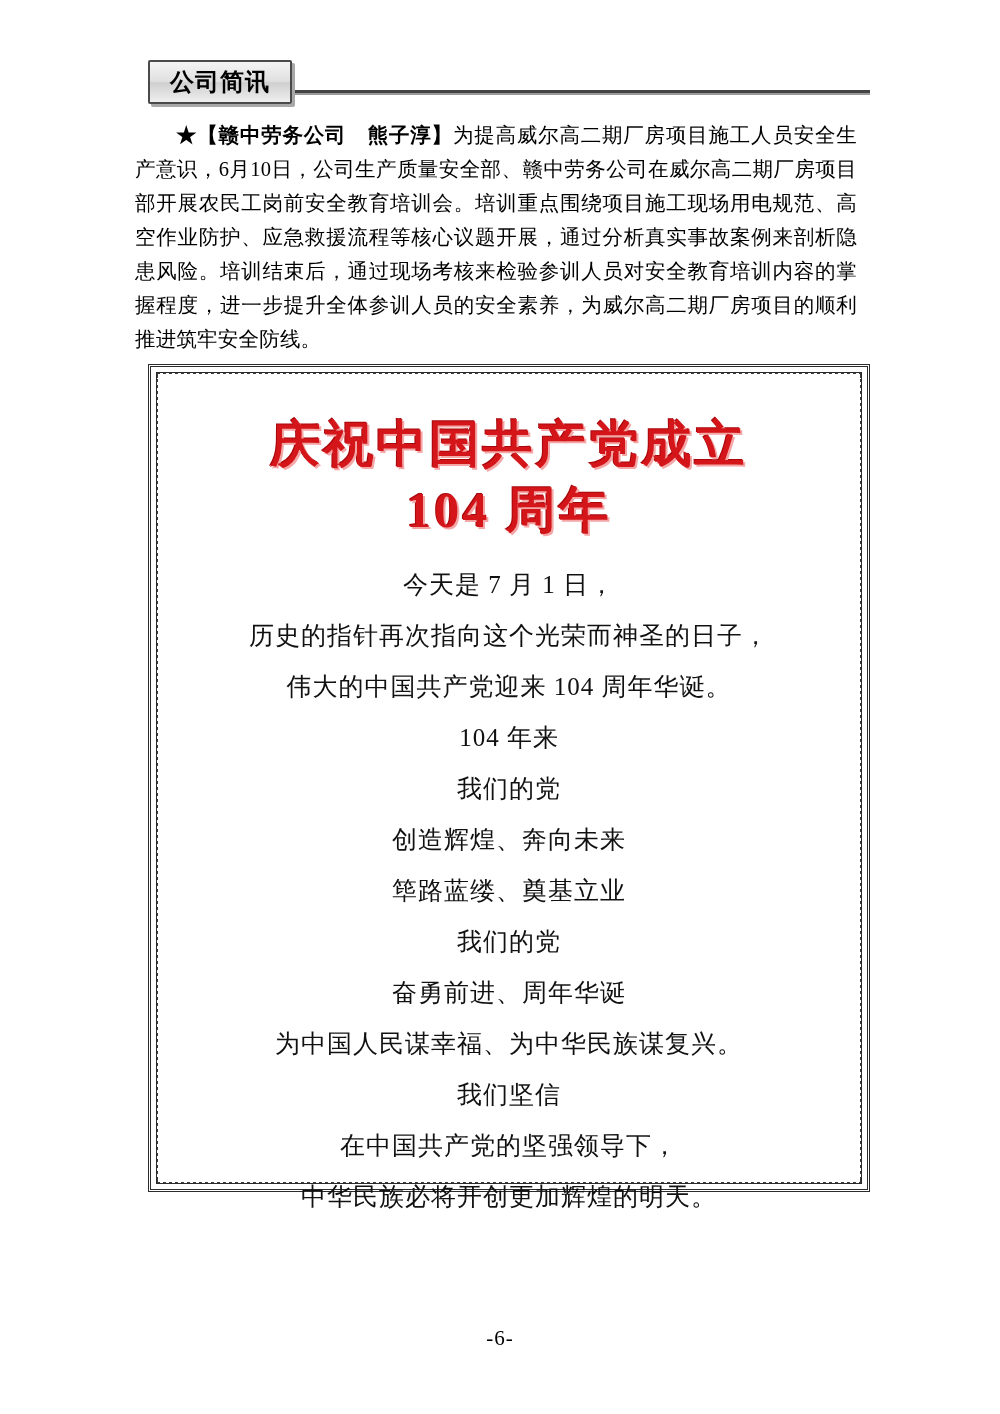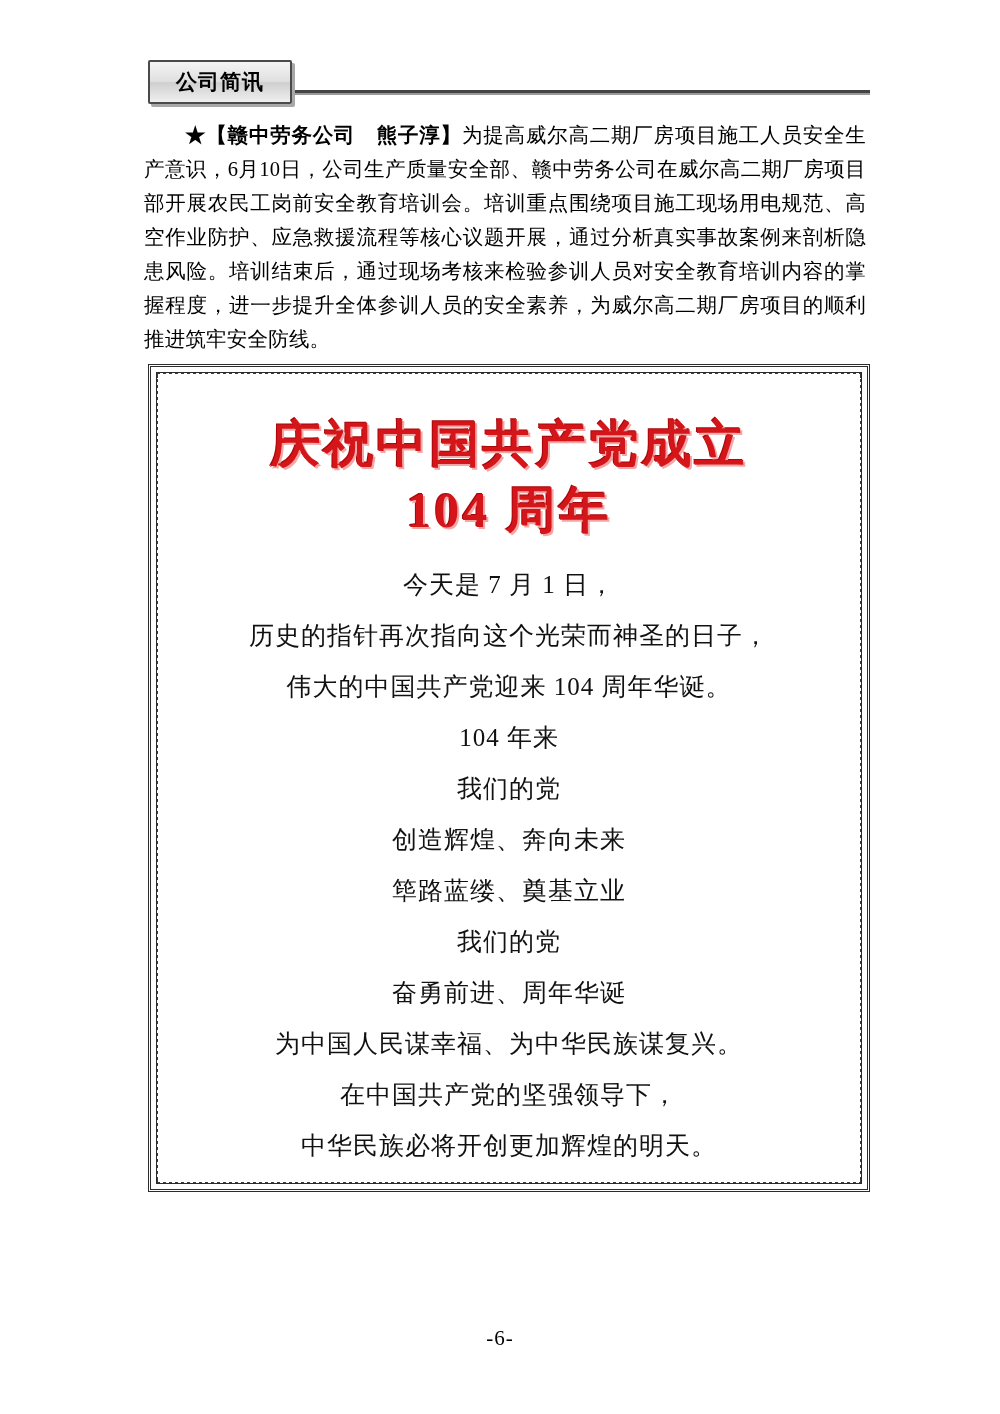--- a/index.html
+++ b/index.html
@@ -43,29 +43,29 @@
     border: 2px solid #4a4a4a;
     border-radius: 2px;
     box-shadow: 3px 3px 0 #a8a8a8;
     display: flex;
     align-items: center;
     justify-content: center;
   }
   .header-tab-label {
     font-family: Liberation Sans, sans-serif;
     font-weight: bold;
-    font-size: 21px;
+    font-size: 24px;
     letter-spacing: 1px;
     color: #000000;
   }
 
   
   .article {
     position: absolute;
-    left: 144px;
+    left: 135px;
     top: 118px;
     width: 722px;
   }
   .article p {
     margin: 0;
     font-size: 20.5px;
     line-height: 34px;
     text-align: justify;
     text-justify: inter-ideograph;
     letter-spacing: 0.2px;
@@ -174,19 +174,20 @@
       <div class="poem-line">今天是 7 月 1 日，</div>
       <div class="poem-line">历史的指针再次指向这个光荣而神圣的日子，</div>
       <div class="poem-line">伟大的中国共产党迎来 104 周年华诞。</div>
       <div class="poem-line">104 年来</div>
       <div class="poem-line">我们的党</div>
       <div class="poem-line">创造辉煌、奔向未来</div>
       <div class="poem-line">筚路蓝缕、奠基立业</div>
       <div class="poem-line">我们的党</div>
       <div class="poem-line">奋勇前进、周年华诞</div>
       <div class="poem-line">为中国人民谋幸福、为中华民族谋复兴。</div>
+      <div class="poem-line">我们坚信</div>
       <div class="poem-line">在中国共产党的坚强领导下，</div>
       <div class="poem-line">中华民族必将开创更加辉煌的明天。</div>
     </div>
   </div>
 </div>
 
 <div class="page-number">-6-</div>
 
 </body></html>

